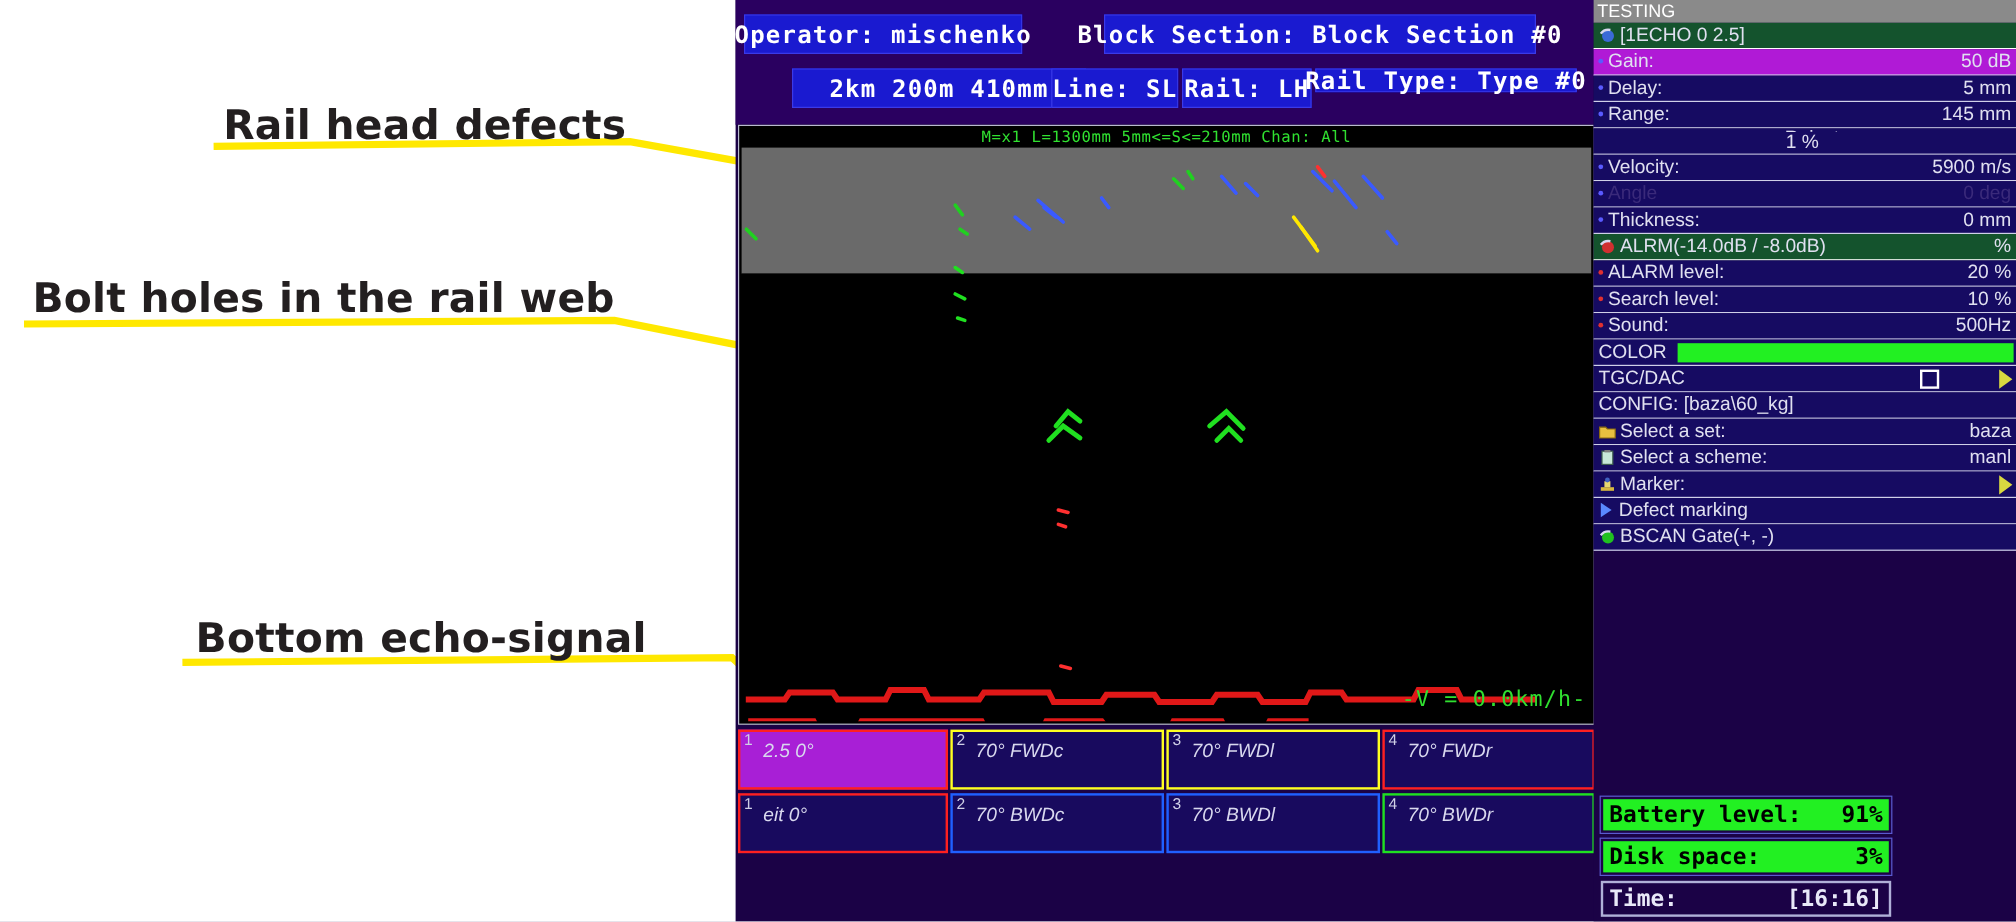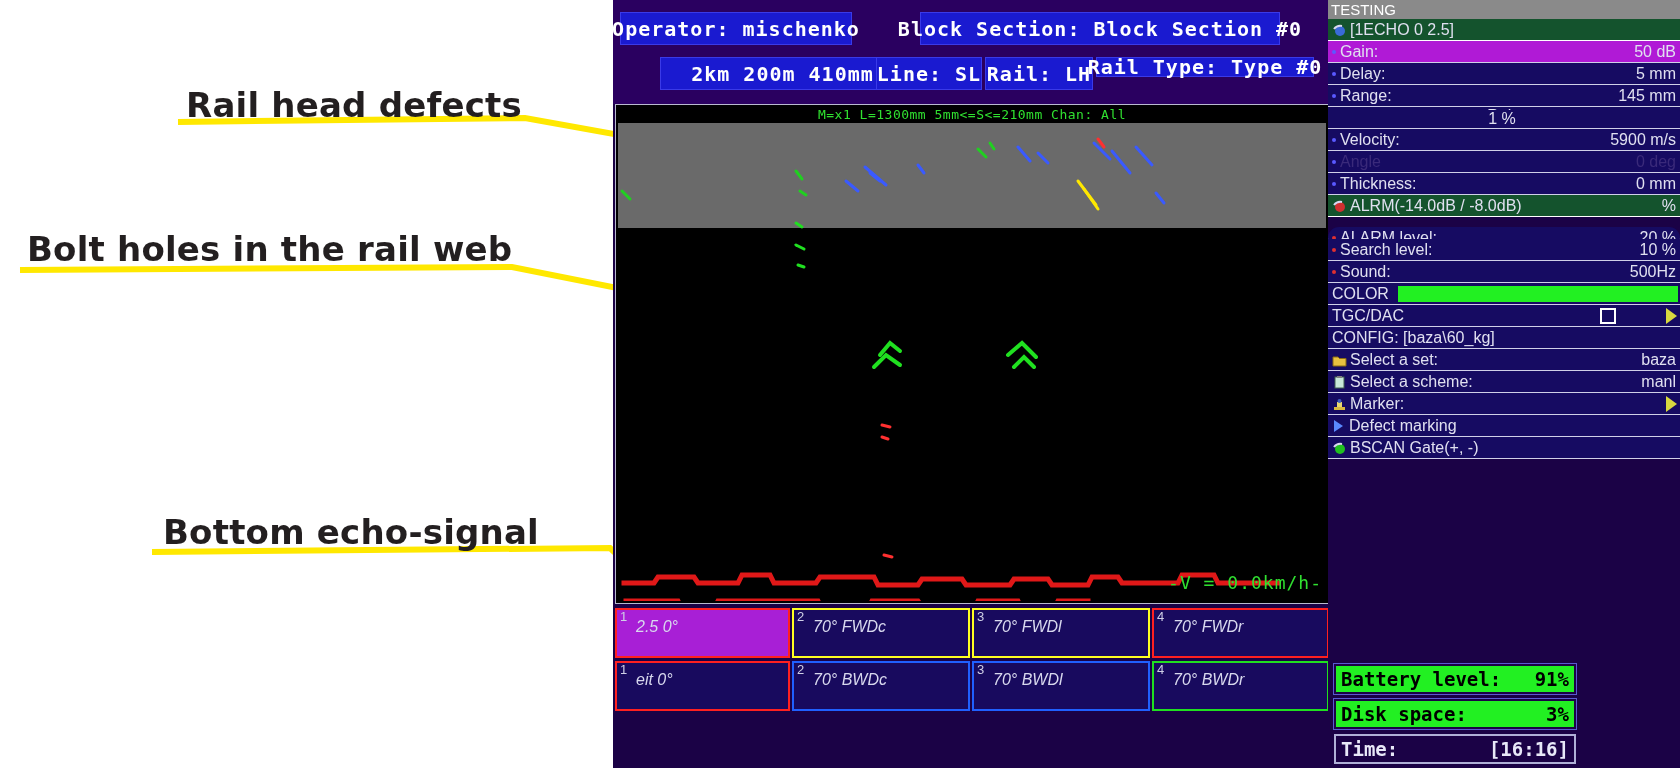--- a/index.html
+++ b/index.html
@@ -281,21 +281,21 @@
         <span class="pname">
           <span class="ic">
             <svg viewBox="0 0 15 13" width="15" height="13">
                 <circle cx="8" cy="7" r="5" fill="#d03030"></circle>
                 <path d="M2 5 Q5 1 10 2" stroke="#d8d8f0" stroke-width="2" fill="none"></path>
               </svg>
           </span><span>ALRM(-14.0dB / -8.0dB)</span>
         </span>
         <span class="pval">%</span>
       </div>
-      <div class="prow" style="top:227px;border-radius:11px;">
+      <div class="prow" style="top:217px;">
         <span class="pname"><span class="bullet red"></span><span>ALARM level:</span></span>
         <span class="pval">20 %</span>
       </div>
       <div class="prow" style="top:239px;">
         <span class="pname"><span class="bullet red"></span><span>Search level:</span></span>
         <span class="pval">10 %</span>
       </div>
       <div class="prow" style="top:261px;">
         <span class="pname"><span class="bullet red"></span><span>Sound:</span></span>
         <span class="pval">500Hz</span>

